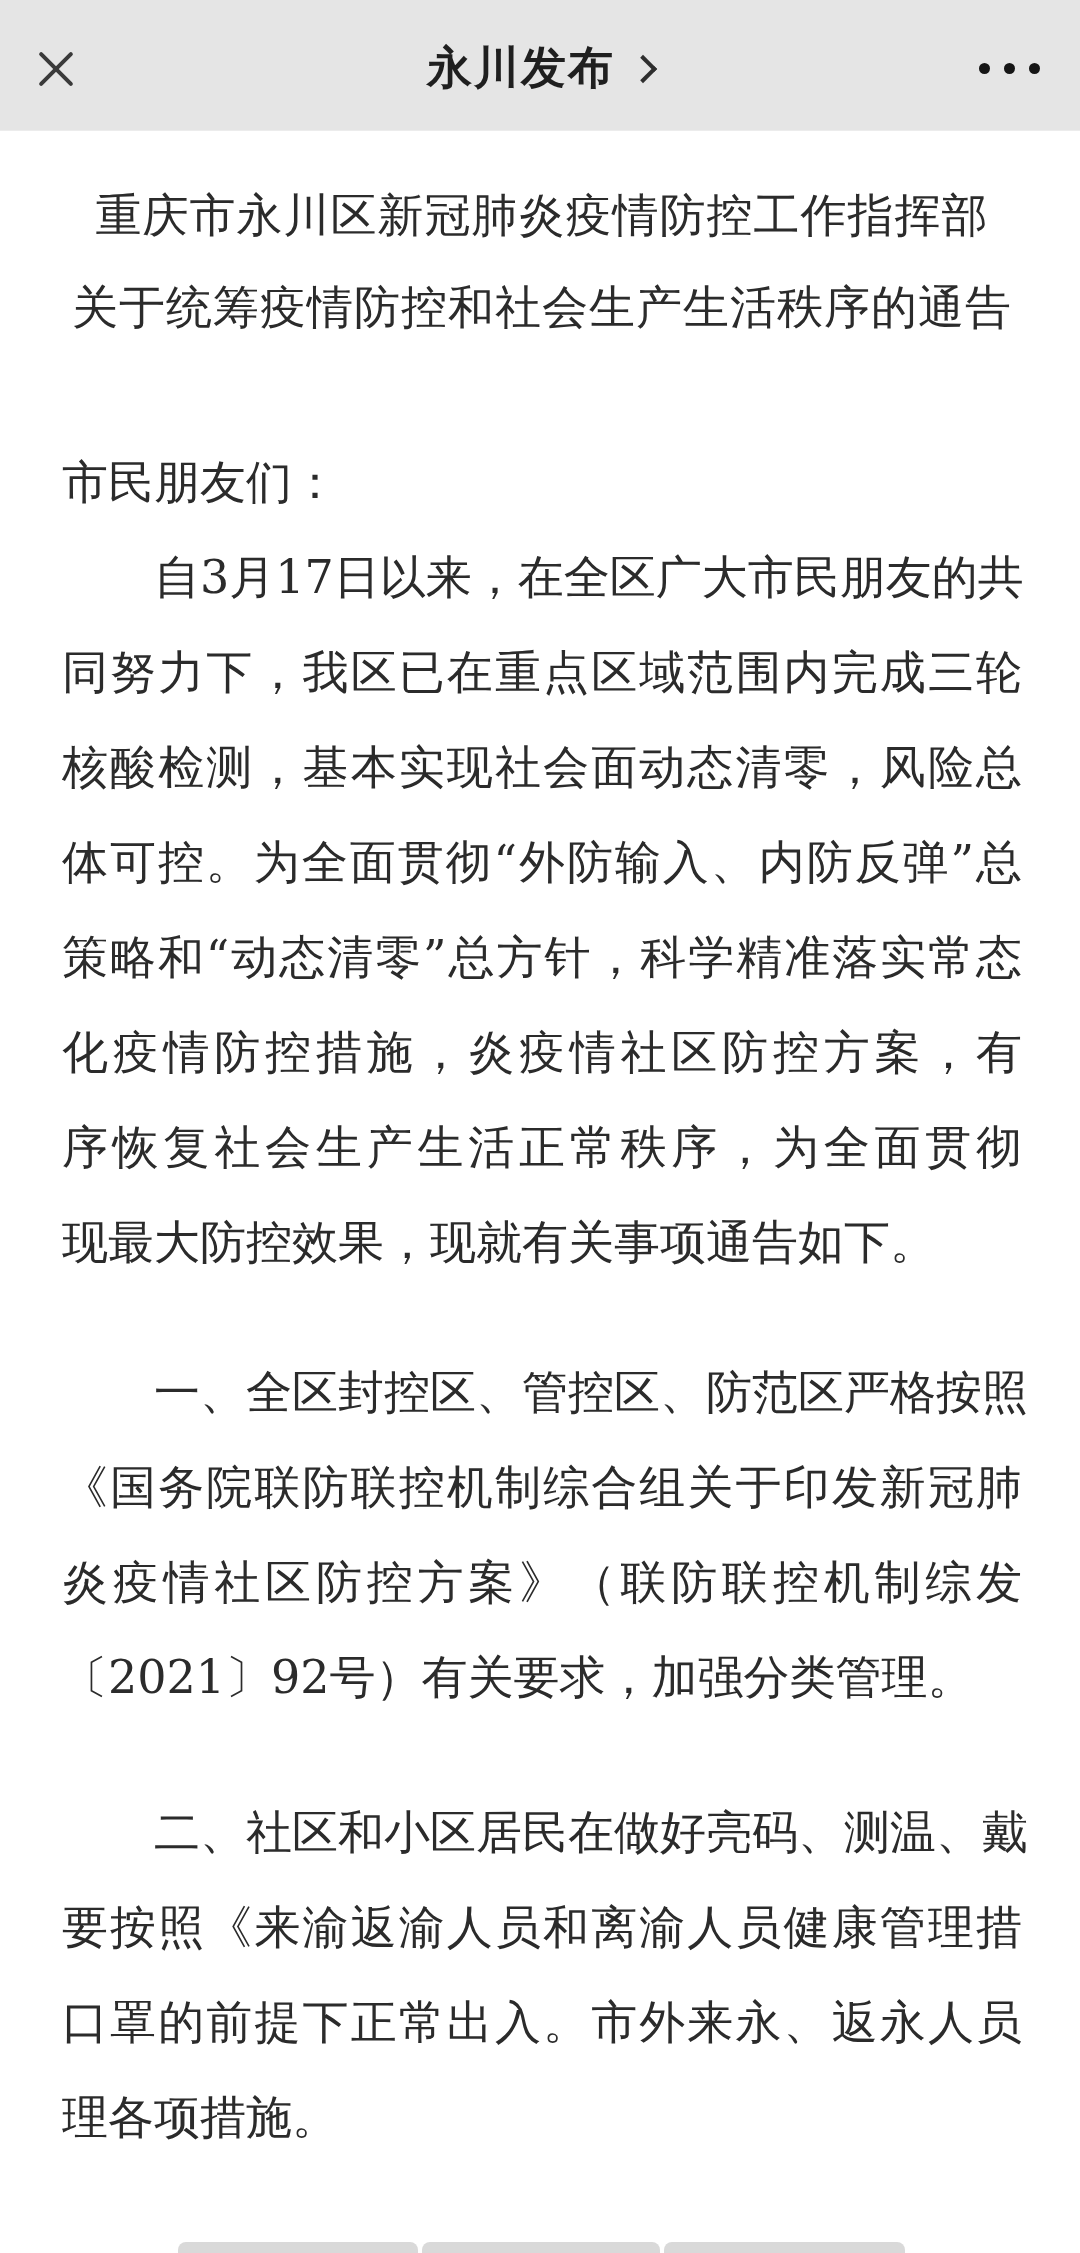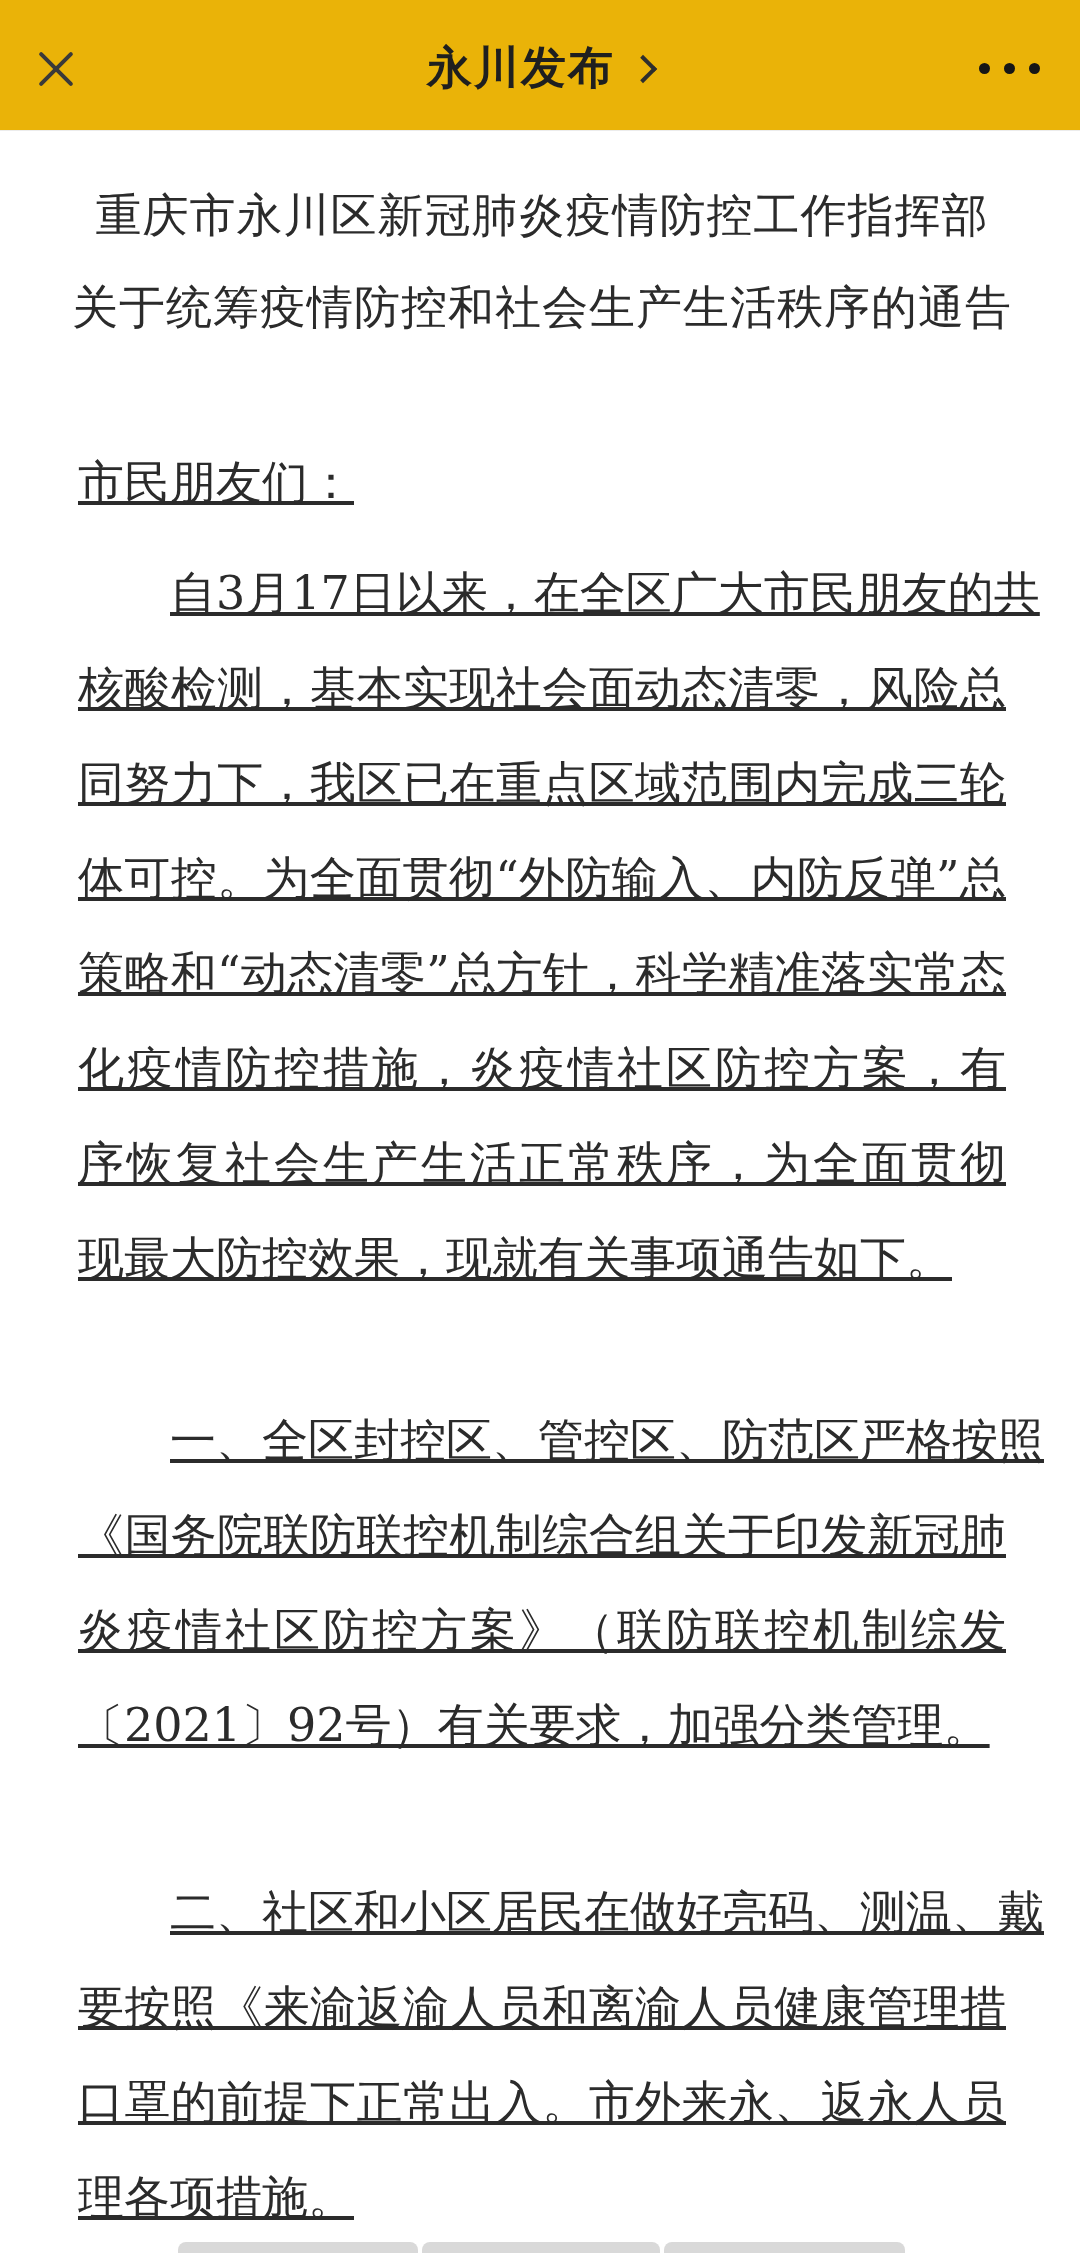--- a/index.html
+++ b/index.html
@@ -13,21 +13,21 @@
     width: 1080px;
     height: 2253px;
     background: #ffffff;
     overflow: hidden;
     margin: 0 auto;
   }
   
   .navbar {
     position: relative;
     height: 130px;
-    background: #eab308;
+    background: #e5e5e5;
     border-bottom: 1px solid #ececec;
     display: flex;
     justify-content: space-between;
   }
   .nav-btn {
     width: 150px;
     height: 130px;
     display: flex;
     align-items: center;
     cursor: pointer;
@@ -90,21 +90,21 @@
     color: #2b2b2b;
     font-size: 46px;
   }
   .doc-title { margin-bottom: 82px; }
   .doc-title .line {
     line-height: 92px;
     text-align: left;
     text-align-last: center;
     letter-spacing: 1px;
   }
-  .para { margin: 16px; text-decoration: underline; }
+  .para { margin: 0; }
   .para .line {
     line-height: 95px;
     text-align: justify;
     text-align-last: justify;
     white-space: nowrap;
   }
   .para .line.indent { text-indent: 92px; }
   .para .line.end { text-align-last: left; white-space: normal; }
   .gap-a { height: 55px; }
   .gap-b { height: 60px; }
@@ -156,22 +156,22 @@
       <div class="line">重庆市永川区新冠肺炎疫情防控工作指挥部</div>
       <div class="line">关于统筹疫情防控和社会生产生活秩序的通告</div>
     </div>
 
     <div class="para">
       <div class="line end">市民朋友们：</div>
     </div>
 
     <div class="para">
       <div class="line indent">自3月17日以来，在全区广大市民朋友的共</div>
+      <div class="line">同努力下，我区已在重点区域范围内完成三轮</div>
       <div class="line">核酸检测，基本实现社会面动态清零，风险总</div>
-      <div class="line">同努力下，我区已在重点区域范围内完成三轮</div>
       <div class="line">体可控。为全面贯彻“外防输入、内防反弹”总</div>
       <div class="line">策略和“动态清零”总方针，科学精准落实常态</div>
       <div class="line">化疫情防控措施，炎疫情社区防控方案，有</div>
       <div class="line">序恢复社会生产生活正常秩序，为全面贯彻</div>
       <div class="line end">现最大防控效果，现就有关事项通告如下。</div>
     </div>
 
     <div class="gap-a"></div>
 
     <div class="para">

